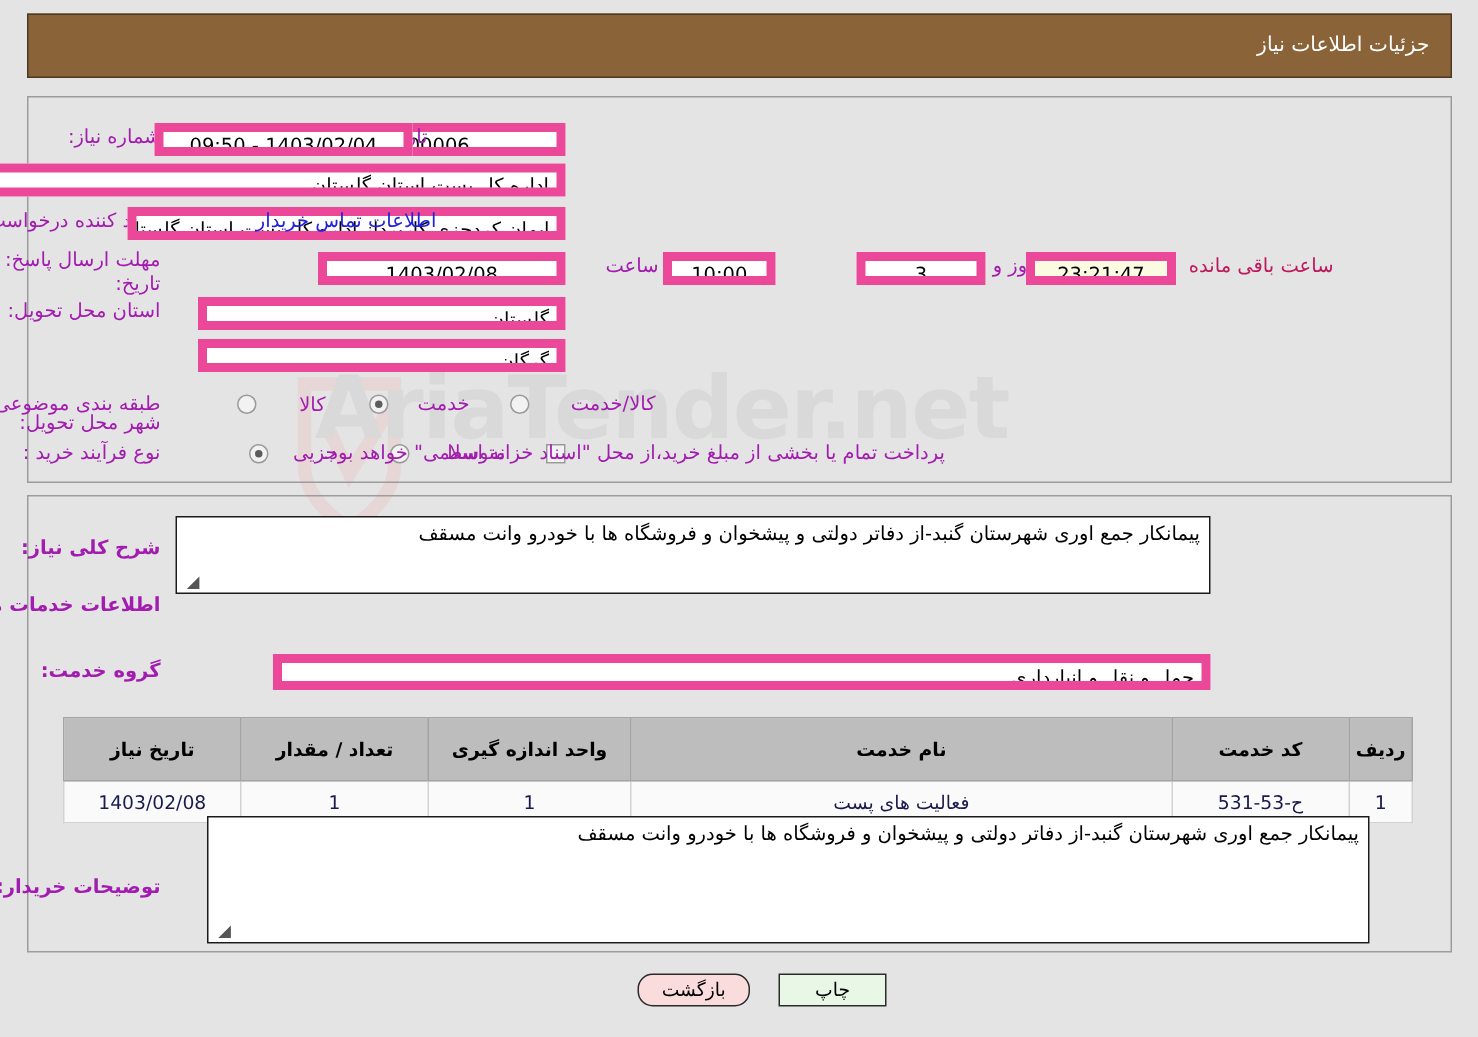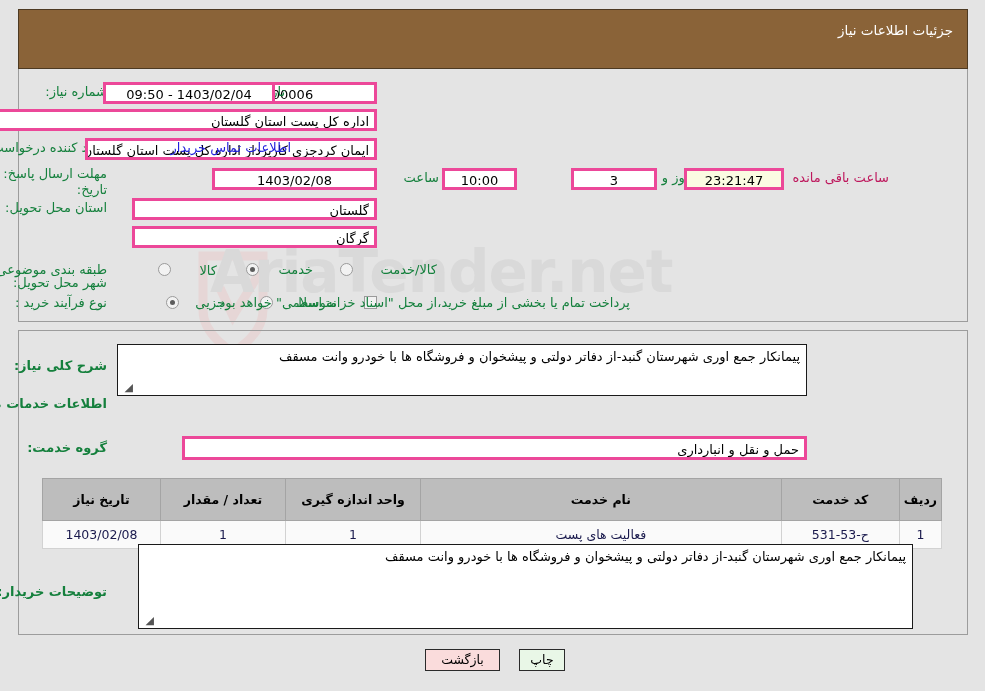--- a/index.html
+++ b/index.html
@@ -42,21 +42,21 @@
     font-weight: bold;
     color: #d9d9d9;
     letter-spacing: -1px;
     white-space: nowrap;
   }
 
   
   .title-bar {
     position: absolute;
     left: 18px; top: 9px;
-    width: 950px; height: 60px;
+    width: 950px; height: 43px;
     background: #8a6338;
     border: 1px solid #4d3a22;
     z-index: 2;
   }
   .title-bar .title-text {
     position: absolute;
     right: 14px; top: 12px;
     color: #ffffff;
     font-size: 13.5px;
     white-space: nowrap;
@@ -69,40 +69,40 @@
     background: transparent;
     z-index: 1;
   }
   #panel-top    { left: 18px; top: 64px;  width: 950px; height: 258px; }
   #panel-mid    { left: 18px; top: 330px; width: 950px; height: 305px; }
 
   
   .lbl {
     position: absolute;
     font-size: 13px;
-    color: #15803d;
+    color: #a21caf;
     white-space: nowrap;
     text-align: right;
     z-index: 3;
   }
   .lbl-b { font-weight: bold; }
   .lbl-blue { color: #be185d; }
   .link {
     position: absolute;
     font-size: 13px;
     color: #2222dd;
     white-space: nowrap;
     cursor: pointer;
     z-index: 3;
   }
 
   
   .fld {
     position: absolute;
-    border: 3px solid #ec4899;
+    border: 6px solid #ec4899;
     background: #ffffff;
     font-family: "DejaVu Sans", "Liberation Sans", sans-serif;
     font-size: 13px;
     color: #000;
     padding: 0 5px;
     line-height: 20px;
     height: 22px;
     white-space: nowrap;
     overflow: hidden;
     z-index: 3;
@@ -192,22 +192,22 @@
     height: 22px;
     border: 1px solid #2a2a2a;
     font-family: "DejaVu Sans", "Liberation Sans", sans-serif;
     font-size: 12.5px;
     line-height: 20px;
     text-align: center;
     cursor: pointer;
     z-index: 3;
     color: #000;
   }
-  #btn-print  { left: 519px; top: 649px; width: 46px; background: #e9f7e7; }
-  #btn-back   { left: 425px; top: 649px; width: 75px; background: #fadcdc; }
+  #btn-print  { left: 519px; top: 649px; width: 72px; background: #e9f7e7; }
+  #btn-back   { left: 425px; top: 649px; width: 75px; background: #fadcdc; border-radius: 10px; }
 </style>
 </head>
 <body>
 
 <div id="page">
 
   <div class="watermark">
     <svg class="wm-shield" viewBox="0 0 250 120">
       <path d="M35 8 L95 8 L95 62 C95 88 65 104 65 104 C65 104 35 88 35 62 Z" fill="none" stroke="#e8c9c9" stroke-width="9"></path>
       <path d="M52 40 L65 68 L92 24" fill="none" stroke="#e8c9c9" stroke-width="9"></path>

